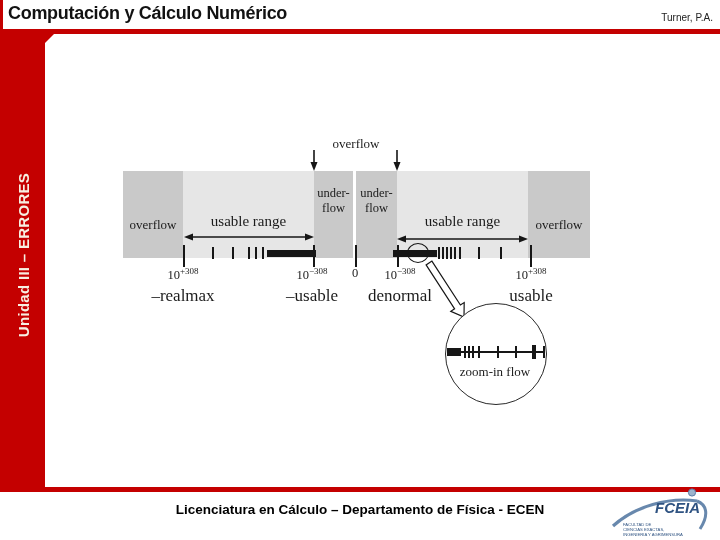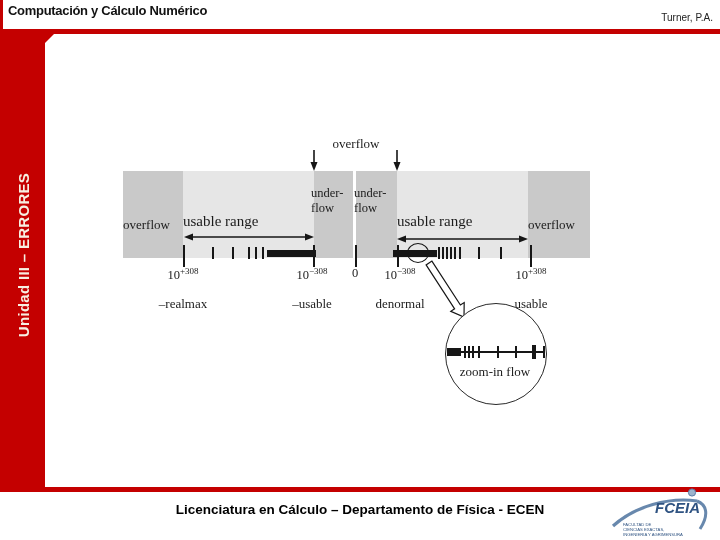--- a/index.html
+++ b/index.html
@@ -1,21 +1,21 @@
 <!DOCTYPE html>
 <html><head>
 <meta charset="utf-8">
 <style>
   html,body{margin:0;padding:0;}
   body{width:720px;height:540px;position:relative;background:#ffffff;overflow:hidden;
        font-family:"Liberation Sans",sans-serif;}
   .abs{position:absolute;}
 
   
-  .header-title{left:8px;top:3px;font-size:13px;font-weight:bold;color:#121212;letter-spacing:-0.3px;}
+  .header-title{left:8px;top:3px;font-size:18px;font-weight:bold;color:#121212;letter-spacing:-0.3px;}
   .header-author{right:7px;top:12px;font-size:10px;color:#222;}
   .edge-sliver{left:0;top:0;width:3px;height:29px;background:#c40000;}
   .bar-top{left:0;top:29px;width:720px;height:5px;background:#c40000;}
   .bar-left{left:0;top:34px;width:45px;height:458px;background:#c40000;}
   .corner-notch{left:45px;top:34px;width:0;height:0;border-top:9px solid #c40000;border-right:9px solid transparent;}
   .bar-bottom{left:0;top:487px;width:720px;height:5px;background:#c40000;}
 
   
   .sidebar-label{left:23px;top:255px;transform:translate(-50%,-50%) rotate(-90deg);
       white-space:nowrap;color:#f7efe2;font-size:15px;font-weight:bold;letter-spacing:0.3px;}
@@ -23,21 +23,21 @@
   
   .serif{font-family:"Liberation Serif","DejaVu Serif",serif;color:#1b1b1b;}
   .bg-light{left:123px;top:171px;width:467px;height:87px;background:#e6e6e6;}
   .box-dark{top:171px;height:87px;background:#c9c9c9;}
   .box-overflow-l{left:123px;width:60px;}
   .box-underflow-l{left:314px;width:39px;}
   .white-gap{left:353px;top:171px;width:3px;height:87px;background:#ffffff;}
   .box-underflow-r{left:356px;width:41px;}
   .box-overflow-r{left:528px;width:62px;}
 
-  .rl{position:absolute;}
+  .rl{position:absolute;text-align:center;}
   .rl-overflow-l{left:123px;width:60px;top:217px;font-size:13px;}
   .rl-usable-l{left:183px;width:131px;top:213px;font-size:15px;}
   .rl-underflow-l{left:311px;width:45px;top:186px;font-size:12.5px;line-height:15px;}
   .rl-underflow-r{left:354px;width:45px;top:186px;font-size:12.5px;line-height:15px;}
   .rl-usable-r{left:397px;width:131px;top:213px;font-size:15px;}
   .rl-overflow-r{left:528px;width:62px;top:217px;font-size:13px;}
   .denormal-label{left:306px;width:100px;top:136px;font-size:13px;text-align:center;}
 
   
   .ticks-layer{left:0;top:0;width:720px;height:540px;pointer-events:none;}
@@ -46,21 +46,21 @@
   .tick-tall{width:2px;height:22px;top:245px;}
   .dense-bar{height:7px;top:250px;}
   .zoom-tick{width:2px;height:12px;top:346px;}
   .zoom-tick-bold{width:4px;height:14px;top:345px;}
 
   
   .axlab{position:absolute;transform:translateX(-50%);white-space:nowrap;
          font-family:"Liberation Serif","DejaVu Serif",serif;color:#1b1b1b;}
   .power-label{top:266px;font-size:12.5px;}
   .power-label sup{font-size:9px;}
-  .name-label{top:296px;font-size:13px;}
+  .name-label{top:286px;font-size:17px;}
 
   
   .magnifier-circle{left:407px;top:243px;width:20px;height:18px;border:1.5px solid #161616;border-radius:50%;}
   .zoom-circle{left:445px;top:303px;width:100px;height:100px;border:1.4px solid #2a2a2a;border-radius:50%;background:#fff;}
   .zoom-line{left:447px;top:351px;width:98px;height:2px;background:#161616;}
   .zoom-bar{left:447px;top:348px;width:14px;height:8px;background:#161616;}
   .zoom-view-label{left:445px;top:364px;width:100px;text-align:center;font-size:13px;}
 
   
   .footer-text{left:0;top:502px;width:720px;text-align:center;font-size:13.5px;font-weight:bold;color:#000;}

